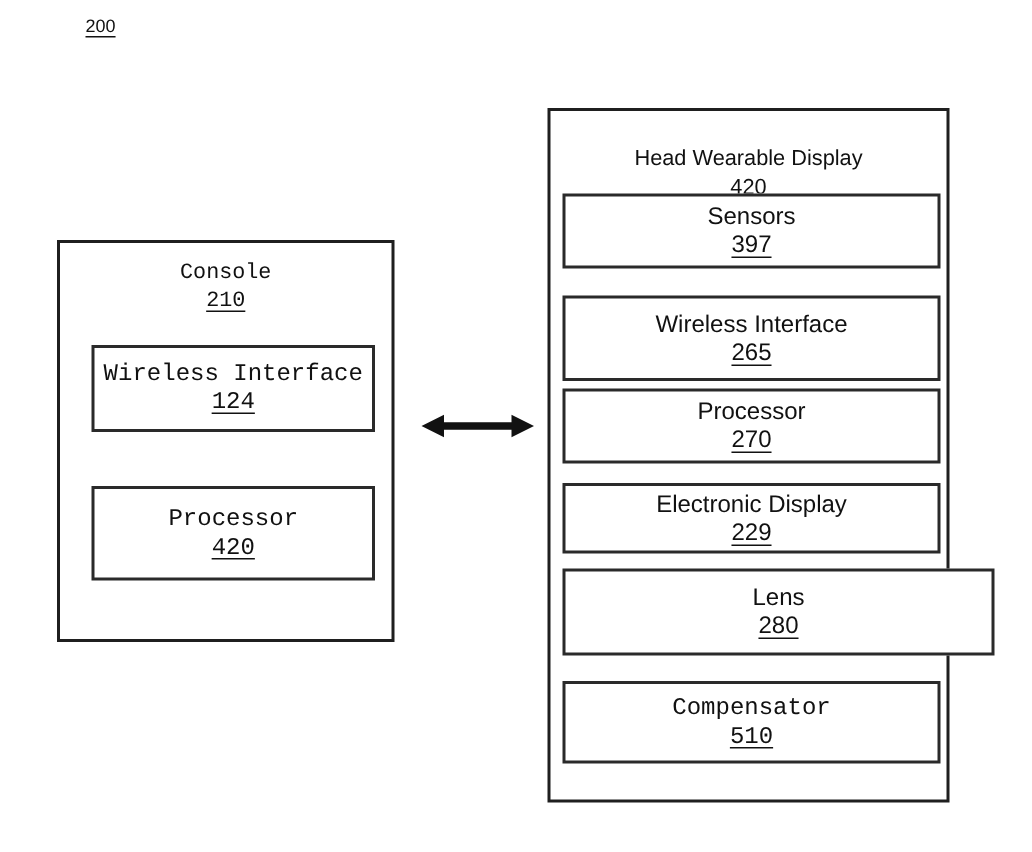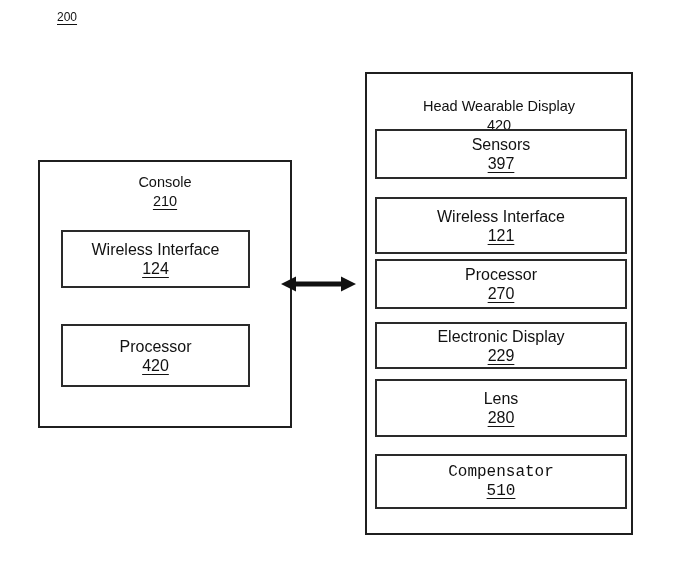--- a/index.html
+++ b/index.html
@@ -28,22 +28,23 @@
   }
   .outer-box {
     position: absolute;
     box-sizing: border-box;
     border: 2px solid #1f1f1f;
     background: #ffffff;
   }
   #console-box {
     left: 38px;
     top: 160px;
-    width: 254px;
+    width: 225px;
     height: 268px;
+    font-family: Liberation Mono, monospace;
   }
   #hwd-box {
     left: 365px;
     top: 72px;
     width: 268px;
     height: 463px;
   }
   .box-title {
     text-align: center;
     font-size: 14.5px;
@@ -70,21 +71,21 @@
     line-height: 19px;
   }
   
   #box-215 { left: 21px; top: 68px;  width: 189px; height: 58px; }
   #box-230 { left: 21px; top: 162px; width: 189px; height: 63px; }
   
   #box-255 { left: 8px; top: 55px;  width: 252px; height: 50px; }
   #box-265 { left: 8px; top: 123px; width: 252px; height: 57px; }
   #box-270 { left: 8px; top: 185px; width: 252px; height: 50px; }
   #box-275 { left: 8px; top: 248px; width: 252px; height: 47px; }
-  #box-280 { left: 8px; top: 305px; width: 252px; height: 58px; }
+  #box-280 { left: 8px; top: 305px; width: 288px; height: 58px; }
   #box-285 { left: 8px; top: 380px; width: 252px; height: 55px; font-family: Liberation Mono, monospace; }
   #connector-arrow {
     position: absolute;
     left: 280px;
     top: 273px;
     width: 77px;
     height: 22px;
   }
 </style>
 </head>
@@ -117,21 +118,21 @@
     <div class="box-title">
       <div>Head Wearable Display</div>
       <span class="ref-num">420</span>
     </div>
     <div class="inner-box" id="box-255">
       <div>Sensors</div>
       <span class="ref-num">397</span>
     </div>
     <div class="inner-box" id="box-265">
       <div>Wireless Interface</div>
-      <span class="ref-num">121</span>
+      <span class="ref-num">265</span>
     </div>
     <div class="inner-box" id="box-270">
       <div>Processor</div>
       <span class="ref-num">270</span>
     </div>
     <div class="inner-box" id="box-275">
       <div>Electronic Display</div>
       <span class="ref-num">229</span>
     </div>
     <div class="inner-box" id="box-280">

